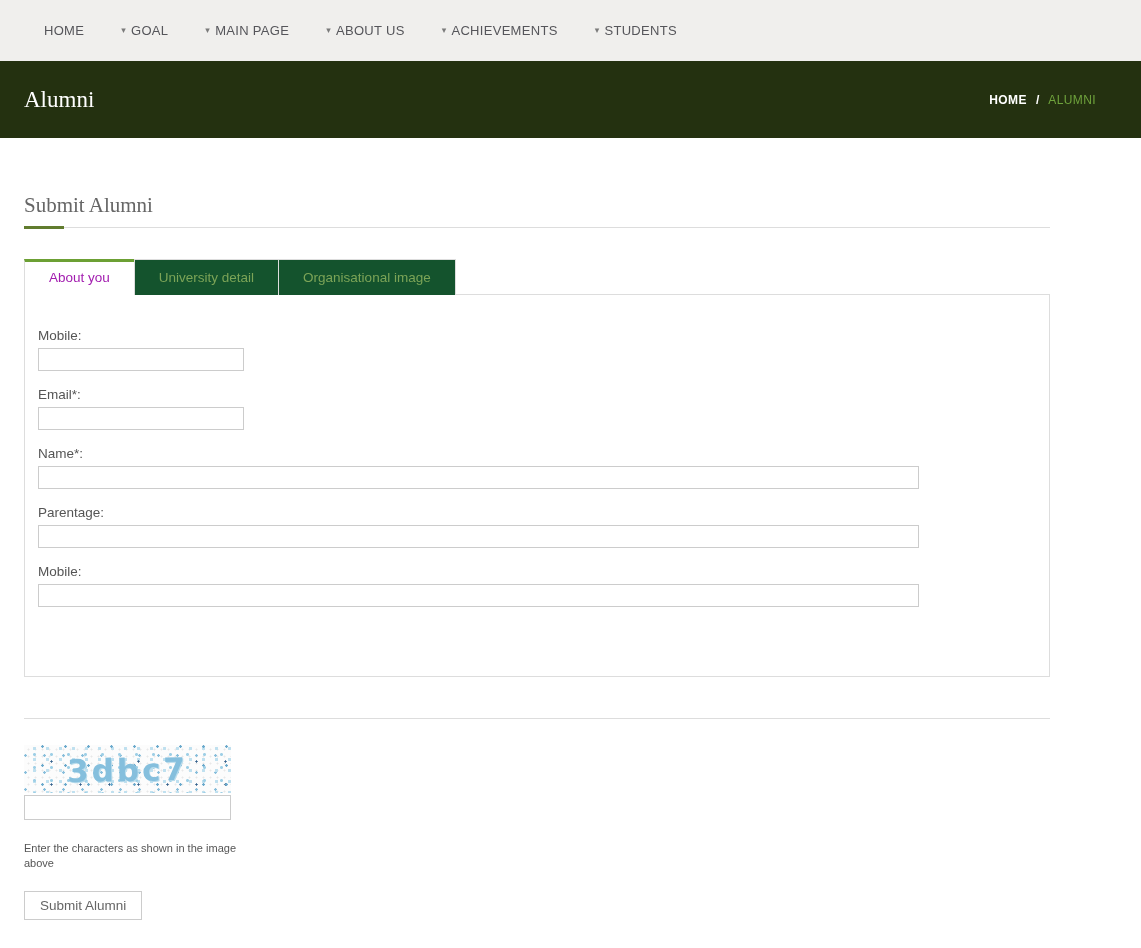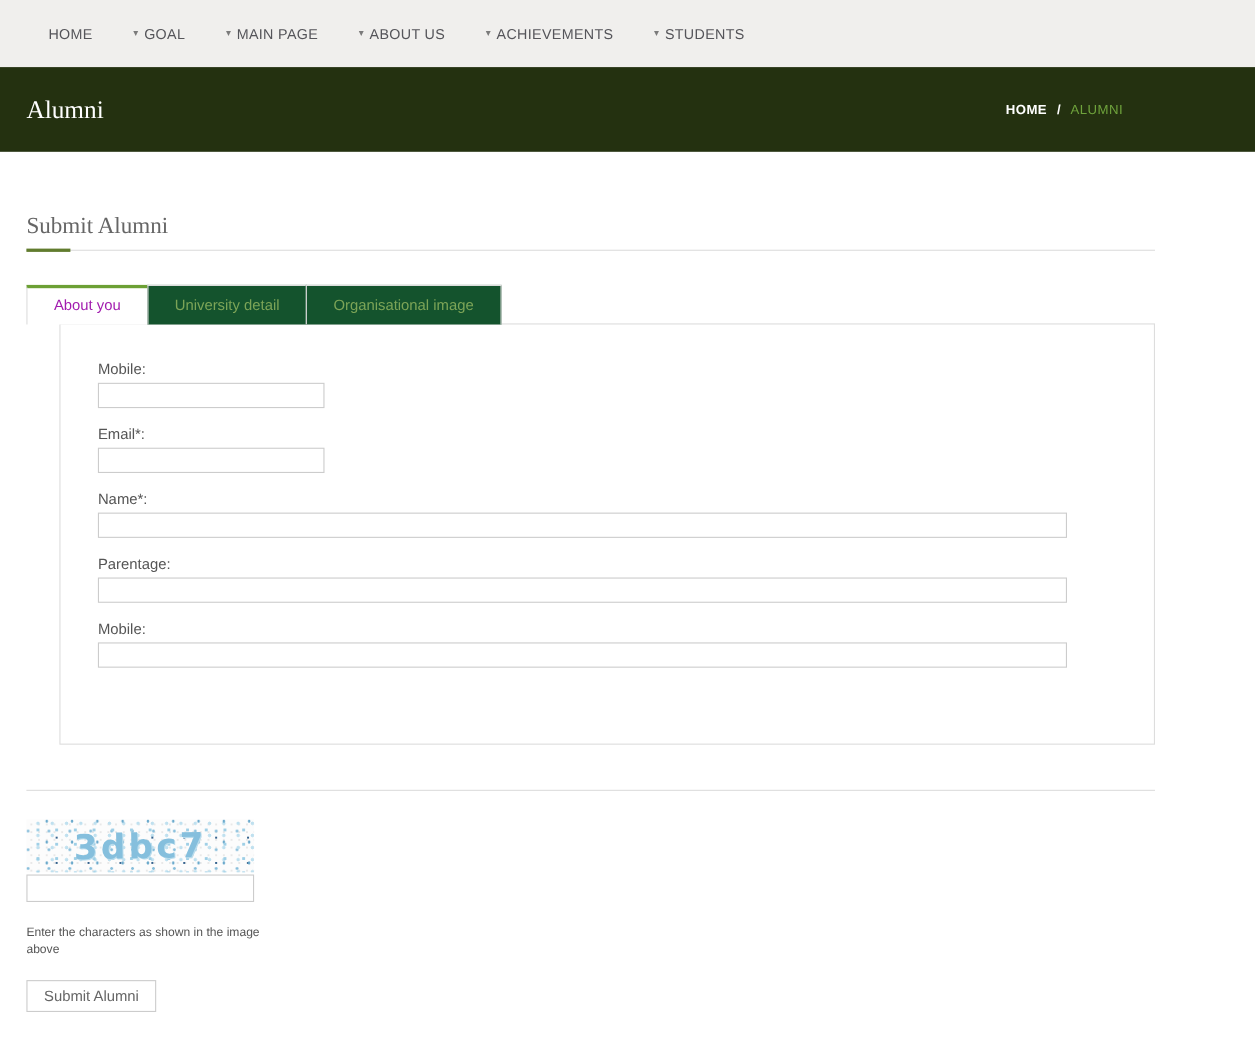--- a/index.html
+++ b/index.html
@@ -21,21 +21,21 @@
     margin-right: 37px; text-decoration: none;
     font-size: 13px; color: #55555a; letter-spacing: .3px;
     cursor: pointer;
   }
   .caret { font-size: 9px; color: #7b7b7b; margin-right: 5px; line-height: 1; }
 
   
   .banner {
     height: 77px; background: #243110;
     display: flex; align-items: center; justify-content: space-between;
-    padding: 0 120px 0 24px;
+    padding: 0 45px 0 24px;
   }
   .banner-title {
     font-family: "Liberation Serif", "DejaVu Serif", serif;
     font-size: 23px; font-weight: normal; color: #ffffff;
   }
   .breadcrumb { font-size: 12px; display: flex; align-items: center; gap: 9px; }
   .breadcrumb .bc-home { color: #ffffff; font-weight: bold; letter-spacing: .4px; cursor: pointer; text-decoration: none; }
   .breadcrumb .bc-sep  { color: #ffffff; font-weight: bold; }
   .breadcrumb .bc-cur  { color: #6fa33c; letter-spacing: .4px; }
 
@@ -61,21 +61,21 @@
     padding: 10px 24px 10px 24px; font-size: 13.5px; color: #7ca457;
     cursor: pointer; margin-bottom: -1px; margin-right: -1px;
   }
   .tab.active {
     border-top: 3px solid #6ca034; color: #a21caf;
     padding-top: 8px; background: #fff;
   }
 
   .panel {
     border: 1px solid #ddd; background: #fff;
-    padding: 33px 0 69px 34px; position: relative; z-index: 1; margin-left: 30px;
+    padding: 33px 0 69px 13px; position: relative; z-index: 1;
   }
   .field { margin-bottom: 16px; }
   .field label { display: block; font-size: 13.5px; color: #555; margin-bottom: 5px; cursor: default; }
   .field input {
     display: block; height: 23px; border: 1px solid #ccc; background: #fff;
     font-size: 13px; color: #333; padding: 0 6px; outline: none;
   }
   .input-sm { width: 206px; }
   .input-lg { width: 881px; }
 

